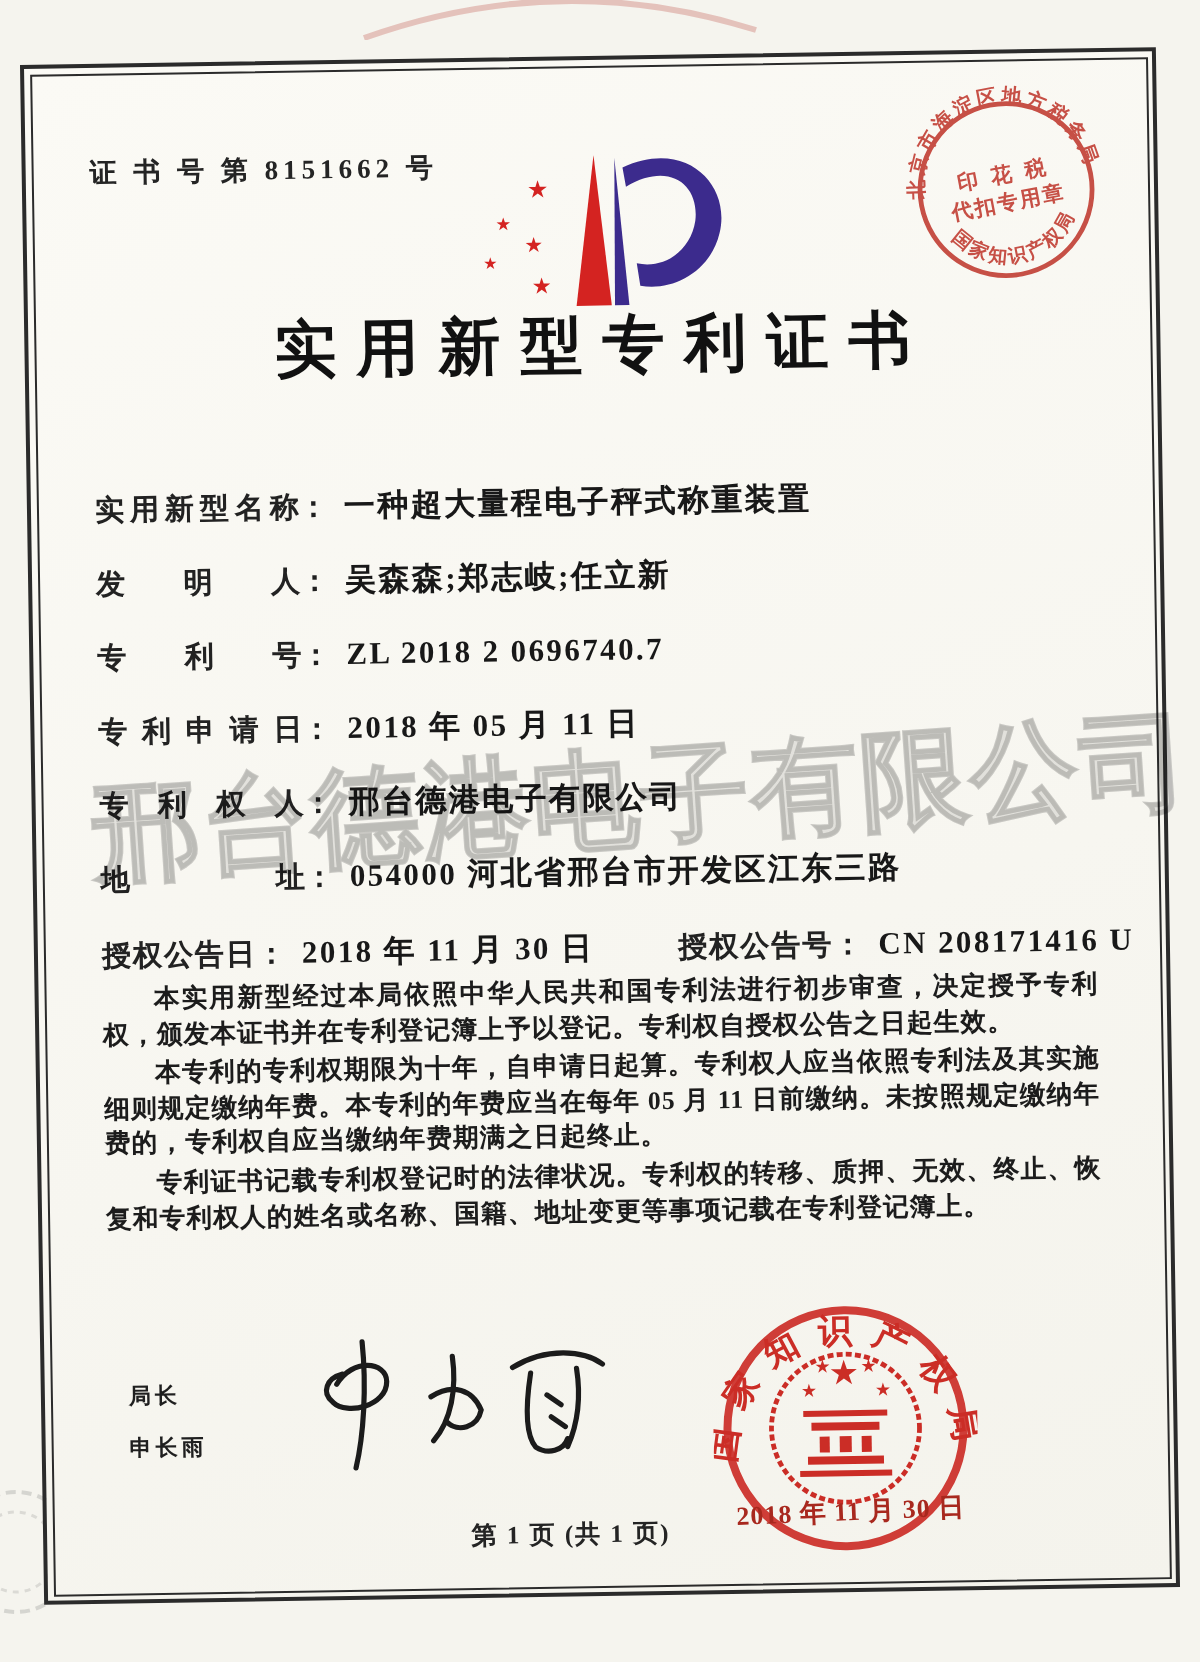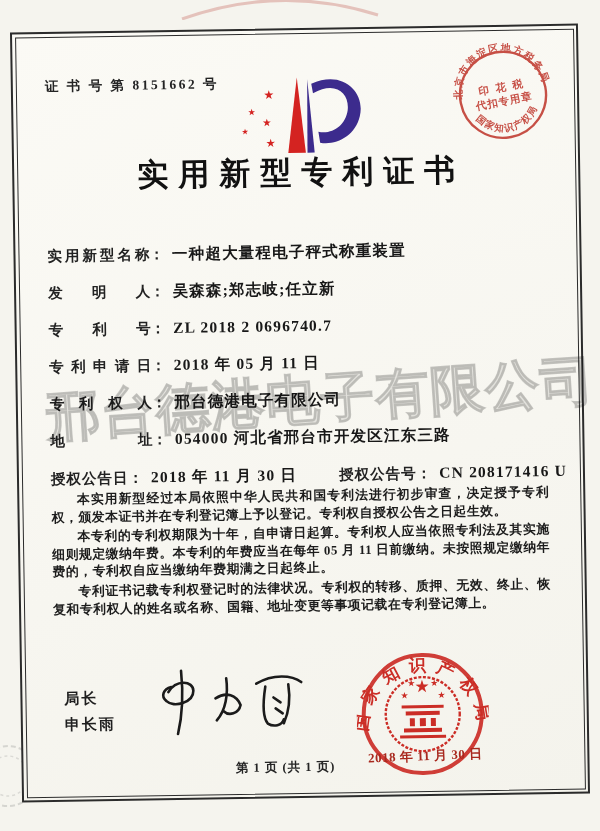--- a/index.html
+++ b/index.html
@@ -41,21 +41,21 @@
   .grant-row { display:flex; margin-top:1px; }
   .grant-right { margin-left:42px; }
   .grant-row .flabel { width:auto; letter-spacing:1px; text-align-last:auto; }
 
   .paragraphs { position:absolute; left:32px; right:34px; top:458px; }
   .paragraphs p {
     font-size:12.8px; line-height:17.6px; font-weight:600; letter-spacing:0.6px;
     text-indent:2em; text-align:justify; color:#1c1c1c; margin-bottom:2px;
   }
 
-  .signer { position:absolute; left:42px; top:652px; font-size:15px; font-weight:700; letter-spacing:2px; line-height:26px; }
+  .signer { position:absolute; left:42px; top:652px; font-size:11px; font-weight:700; letter-spacing:2px; line-height:26px; }
   .signature-svg { position:absolute; left:118px; top:634px; }
 
   .seal-svg { position:absolute; left:334px; top:620px; opacity:0.95; }
   .seal-date {
     position:absolute; left:336px; top:719px; width:132px; text-align:center;
     font-size:13px; font-weight:700; color:#a8281e; letter-spacing:0.5px;
     transform:rotate(-1.5deg); z-index:6;
   }
 
   .footer {

